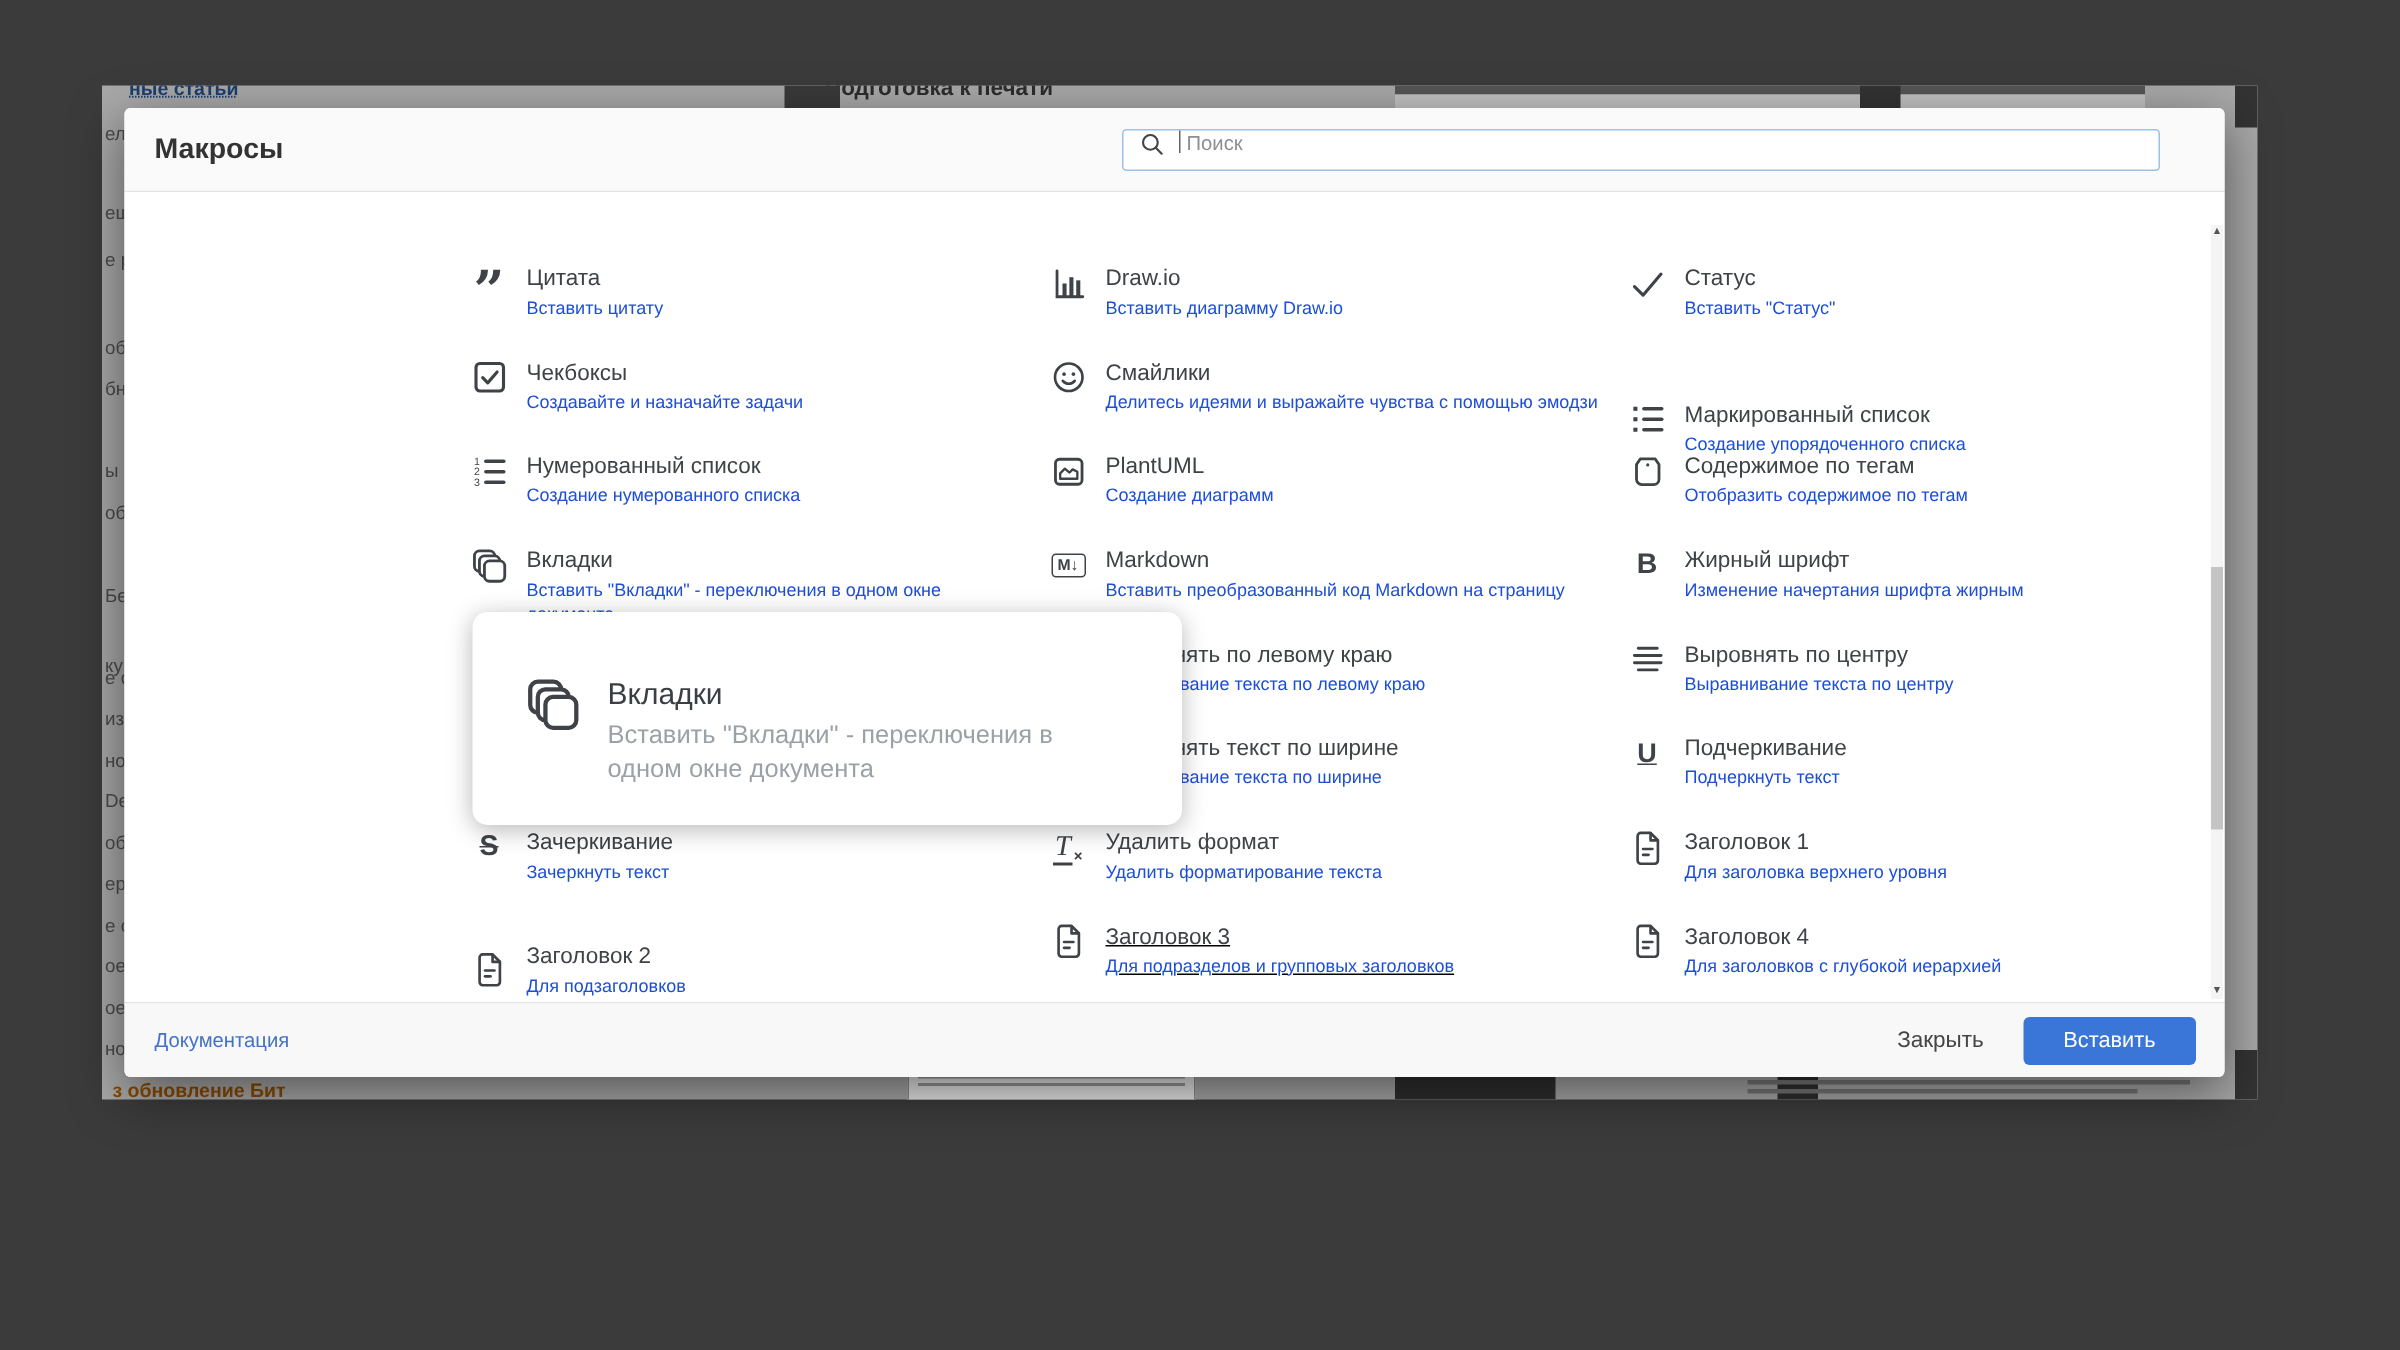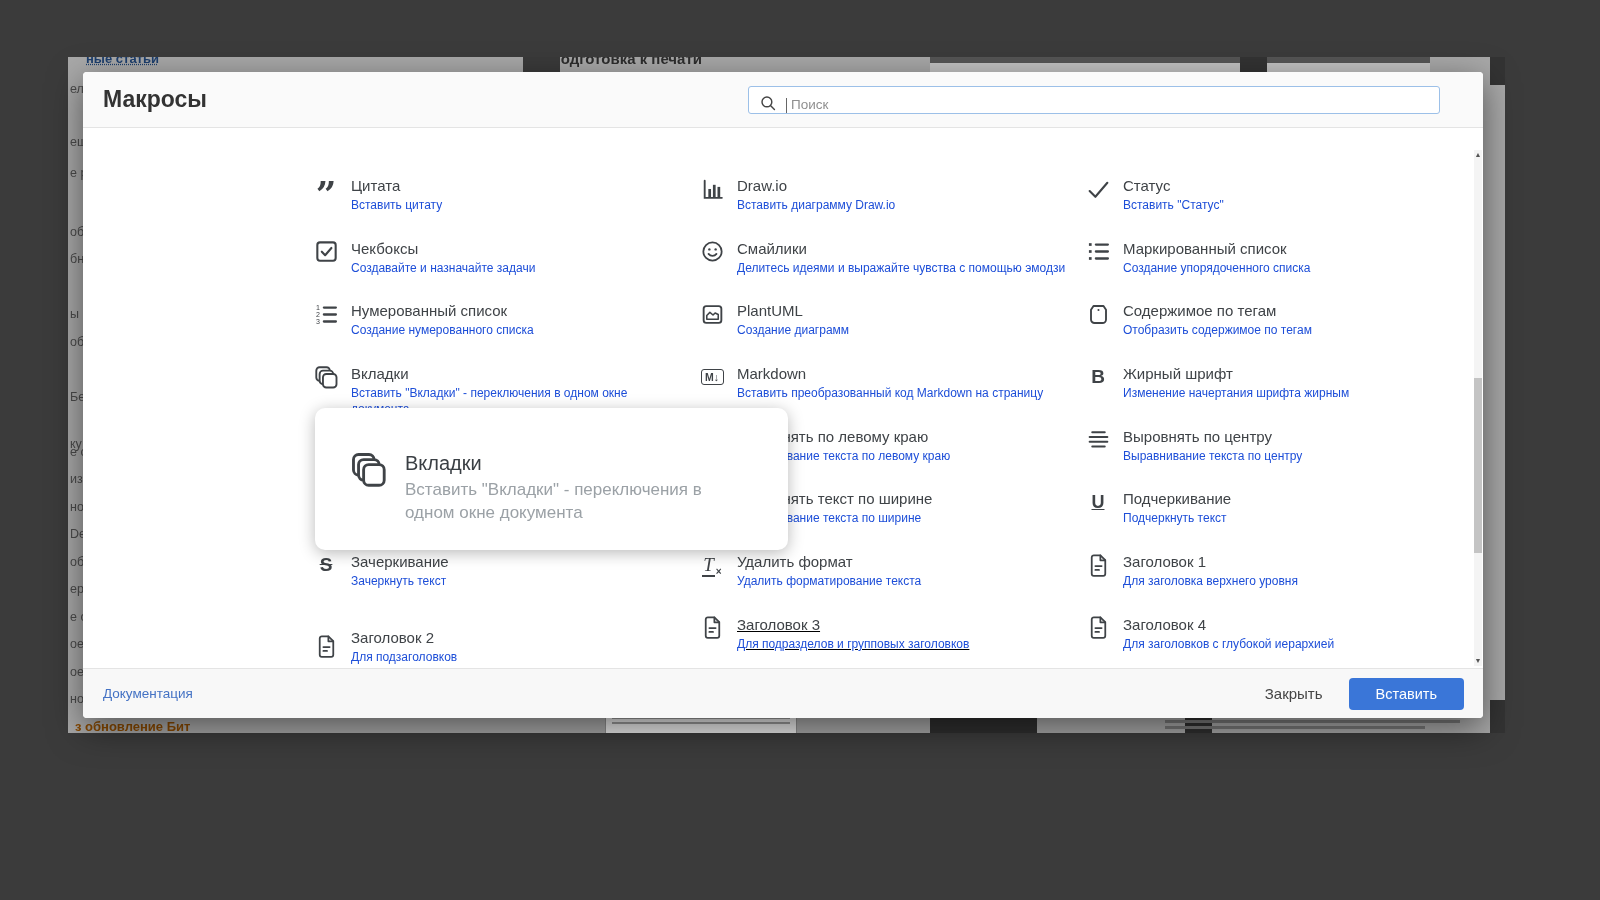--- a/index.html
+++ b/index.html
@@ -21,23 +21,23 @@
   .minitable{position:absolute;left:537px;top:656px;width:190px;height:20px;background:#e9e9e9;
              border:1px solid #8f8f8f;}
   .minitable i{display:block;height:2px;background:#9a9a9a;margin:3px 6px 0 6px;}
   .txtbar{position:absolute;height:3px;background:#787878;}
 
   
   .modal{position:absolute;left:83px;top:72px;width:1400px;height:646px;background:#fff;
          border-radius:4px;box-shadow:0 10px 34px rgba(0,0,0,.5);display:flex;flex-direction:column;}
   .modal-header{height:55px;flex:0 0 55px;background:#fafafa;border-bottom:1px solid #e4e4e4;
                 border-radius:4px 4px 0 0;display:flex;align-items:center;padding:0 43px 0 20px;}
-  .dlg-title{font-size:23px;font-weight:bold;color:#333;margin:0;}
+  .dlg-title{font-size:19px;font-weight:bold;color:#333;margin:0;}
   .search{margin-left:auto;width:692px;height:28px;border:1px solid #9cc0e8;border-radius:3px;
-          background:#fff;display:flex;align-items:flex-end;padding:0 8px 0 10px;box-sizing:border-box;}
+          background:#fff;display:flex;align-items:flex-start;padding:0 8px 0 10px;box-sizing:border-box;}
   .search svg{width:19px;height:19px;flex:0 0 auto;color:#444;}
   .caret{width:1px;height:15px;background:#666;margin:0 2px 0 8px;flex:0 0 auto;}
   .search input{border:none;outline:none;flex:1;font-size:13.5px;color:#333;background:transparent;
                 font-family:"Liberation Sans",sans-serif;}
   .search input::placeholder{color:#8f8f8f;}
 
   .modal-body{position:relative;flex:1;overflow:hidden;background:#fff;}
   .grid{display:grid;grid-template-columns:386px 386px 386px;grid-auto-rows:62.7px;
         padding:48px 0 0 230px;}
   .macro-item{display:flex;gap:12px;align-items:flex-start;cursor:pointer;}
@@ -204,21 +204,21 @@
                 <circle cx="15" cy="10" r="1.15" fill="currentColor" stroke="none"></circle>
                 <path d="M8.2 14.3 a4.8 4.8 0 0 0 7.6 0"></path>
               </svg>
             </span>
           <span>
             <div class="macro-title">Смайлики</div>
             <div class="macro-desc">Делитесь идеями и выражайте чувства с помощью эмодзи</div>
           </span>
         </div>
 
-        <div class="macro-item" style="grid-area: 2 / 3;">
+        <div class="macro-item" style="grid-area: 2 / 3; margin-top: 28px;">
           <span class="macro-icon">
               <svg viewBox="0 0 24 24" fill="none" stroke="currentColor" stroke-width="2.2" stroke-linecap="round">
                 <line x1="9.5" y1="5.3" x2="21" y2="5.3"></line>
                 <line x1="9.5" y1="12" x2="21" y2="12"></line>
                 <line x1="9.5" y1="18.7" x2="21" y2="18.7"></line>
                 <rect x="2.8" y="4" width="2.6" height="2.6" fill="currentColor" stroke="none"></rect>
                 <rect x="2.8" y="10.7" width="2.6" height="2.6" fill="currentColor" stroke="none"></rect>
                 <rect x="2.8" y="17.4" width="2.6" height="2.6" fill="currentColor" stroke="none"></rect>
               </svg>
             </span>

